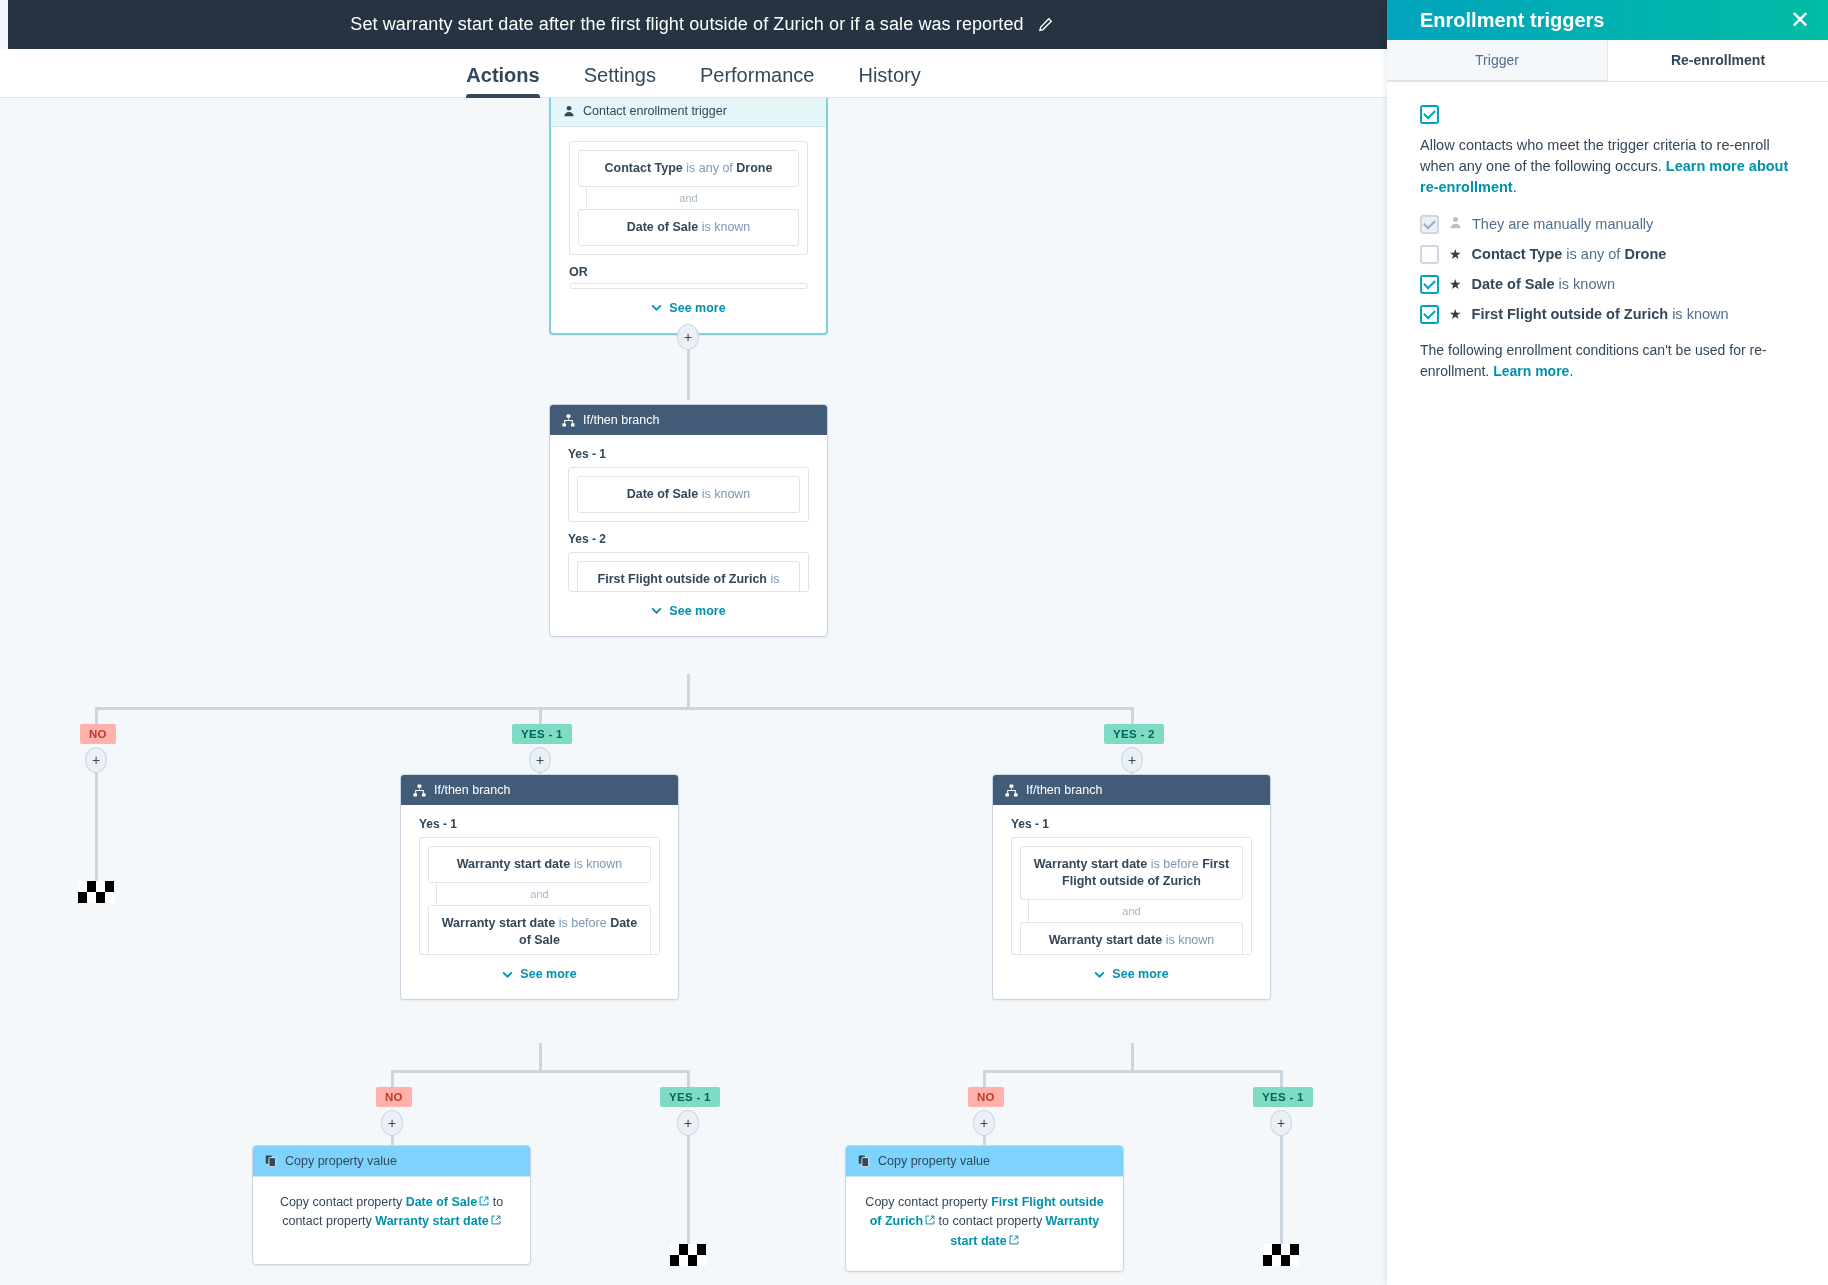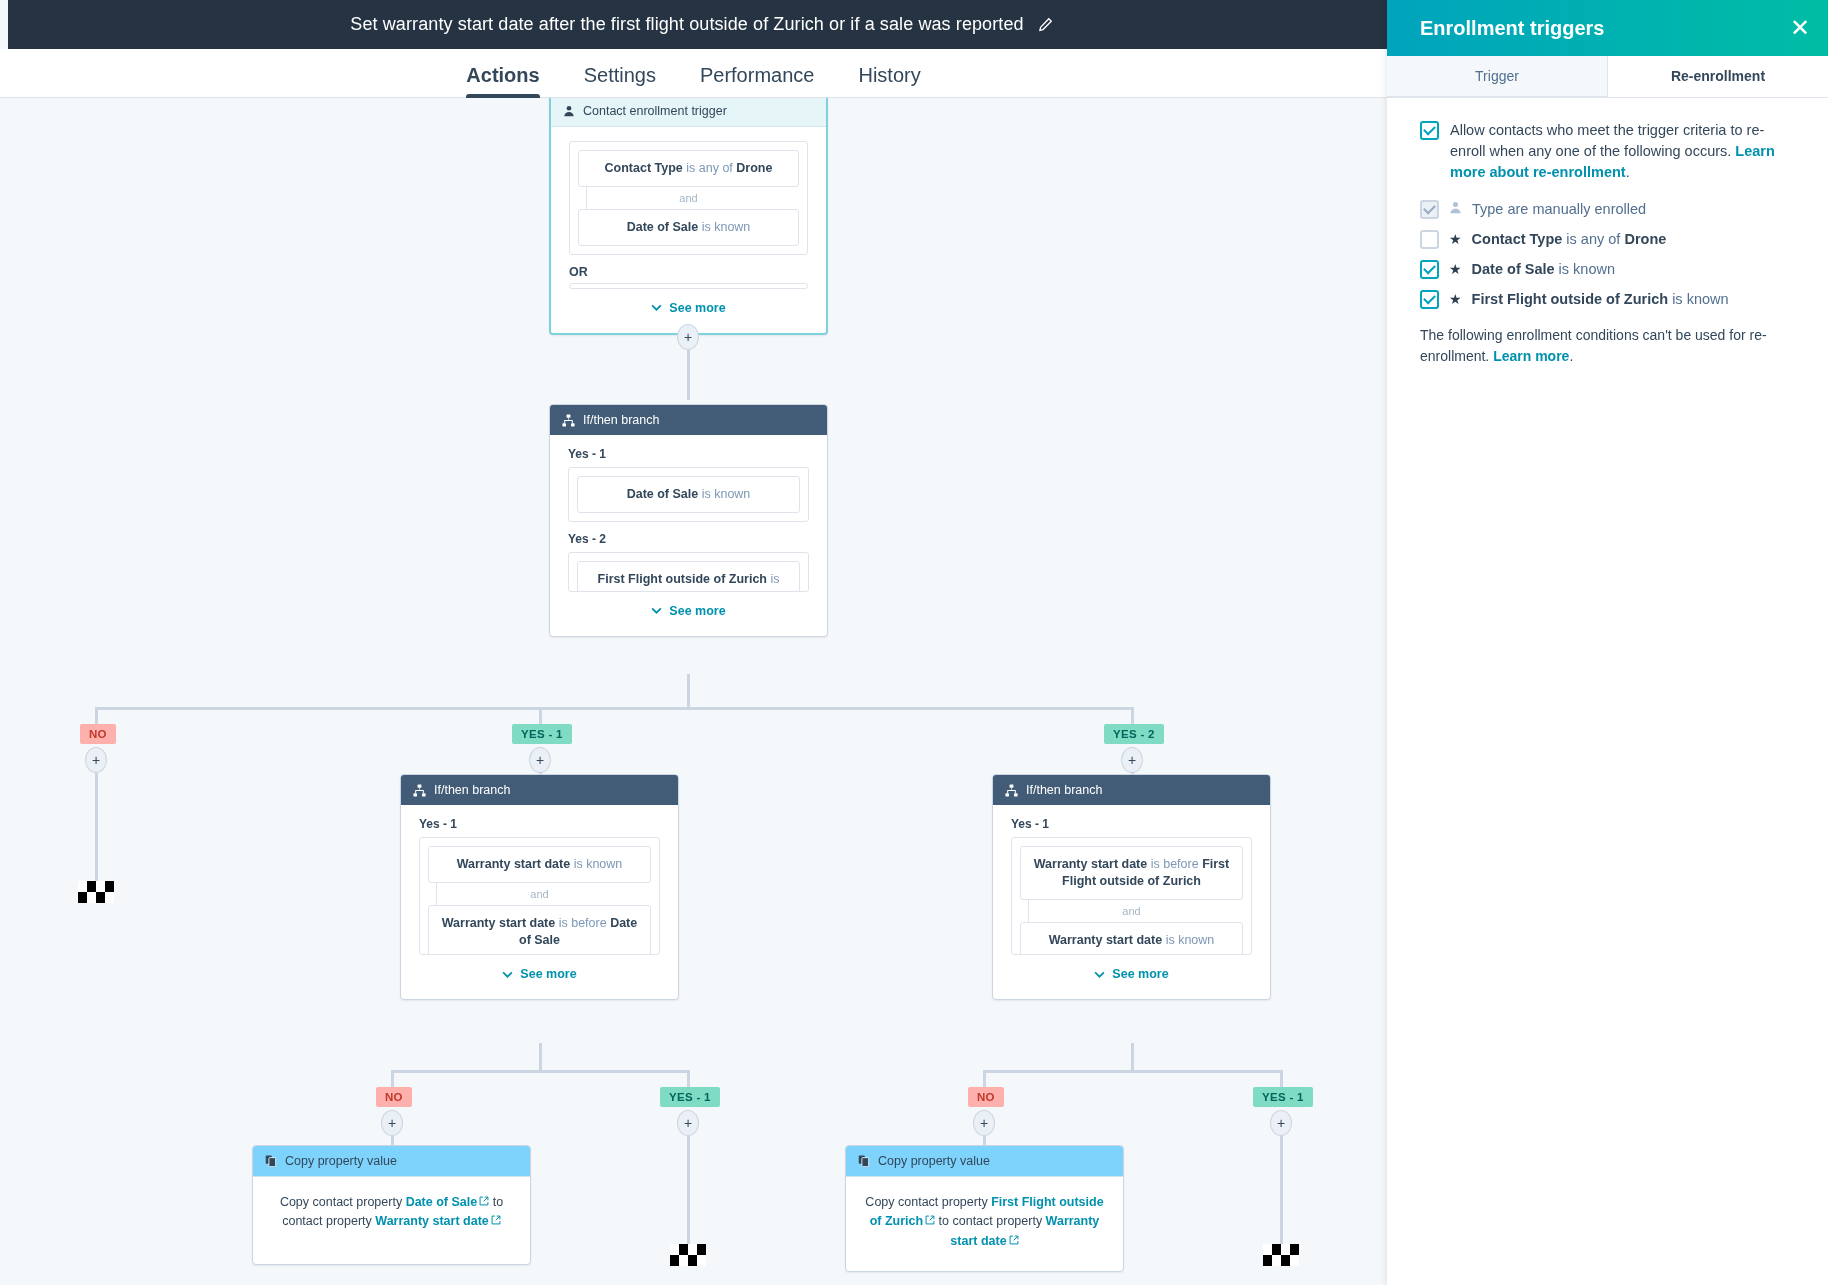--- a/index.html
+++ b/index.html
@@ -118,37 +118,37 @@
   .copy-text a { color: #0091ae; font-weight: 700; text-decoration: none; }
   .ext { display: inline-block; margin-left: 2px; }
 
   
   .panel {
     position: absolute; top: 0; right: 0; width: 441px; height: 1285px;
     background: #f5f8fa; display: flex; flex-direction: column;
     box-shadow: -2px 0 6px rgba(0,0,0,.08);
   }
   .panel-head {
-    height: 56px; background: linear-gradient(90deg,#00a4bd 0%,#00bda5 100%);
+    height: 40px; background: linear-gradient(90deg,#00a4bd 0%,#00bda5 100%);
     color: #fff; display: flex; align-items: center; justify-content: space-between;
     padding: 0 18px 0 33px;
   }
   .panel-title { font-size: 20px; font-weight: 700; }
   .panel-close { font-size: 24px; line-height: 1; cursor: pointer; font-weight: 300; }
   .panel-tabs { display: flex; height: 42px; background: #f5f8fa; border-bottom: 1px solid #dfe3eb; }
   .panel-tab {
     flex: 1; display: flex; align-items: center; justify-content: center;
     font-size: 14px; color: #516f90; cursor: pointer;
     border-right: 1px solid #dfe3eb; border-bottom: 1px solid #dfe3eb;
   }
   .panel-tab.active { background: #fff; color: #33475b; font-weight: 600;
                       border-bottom: 1px solid #fff; border-right: none; }
   .panel-body { flex: 1; background: #fff; padding: 22px 30px 0 33px; }
 
-  .cb-row { display: flex; align-items: flex-start; gap: 11px; margin-bottom: 4px; }
+  .cb-row { display: flex; align-items: flex-start; gap: 11px; margin-bottom: 4px; flex-direction: column; }
   .cb {
     flex: 0 0 auto; width: 19px; height: 19px; border-radius: 3px;
     border: 2px solid #cbd6e2; background: #fff; margin-top: 1px;
     display: flex; align-items: center; justify-content: center; cursor: pointer;
   }
   .cb.on { border-color: #00a4bd; }
   .cb.on::after { content: ""; width: 9px; height: 5px; border-left: 2.4px solid #00a4bd;
                   border-bottom: 2.4px solid #00a4bd; transform: rotate(-45deg) translate(1px,-1px); }
   .cb.dis { background: #eaf0f6; border-color: #cbd6e2; }
   .cb.dis::after { content: ""; width: 9px; height: 5px; border-left: 2.4px solid #99acc2;
@@ -469,21 +469,21 @@
       <div class="crit-list">
 
         <div class="crit-row disabled">
           <span class="cb dis"></span>
           <span class="star">
             <svg width="13" height="13" viewBox="0 0 16 16" fill="#b0c1d4">
               <circle cx="8" cy="4.3" r="3.1"></circle>
                 <path d="M1.8 15c0-3.4 2.8-5.6 6.2-5.6s6.2 2.2 6.2 5.6z"></path>
             </svg>
           </span>
-          <span class="ctext"><span class="dim">Type are manually enrolled</span></span>
+          <span class="ctext"><span class="dim">They are manually manually</span></span>
         </div>
 
         <div class="crit-row">
           <span class="cb"></span>
           <span class="star">★</span>
           <span class="ctext"><b>Contact Type</b><span class="dim"> is any of </span><b>Drone</b></span>
         </div>
 
         <div class="crit-row">
           <span class="cb on"></span>

